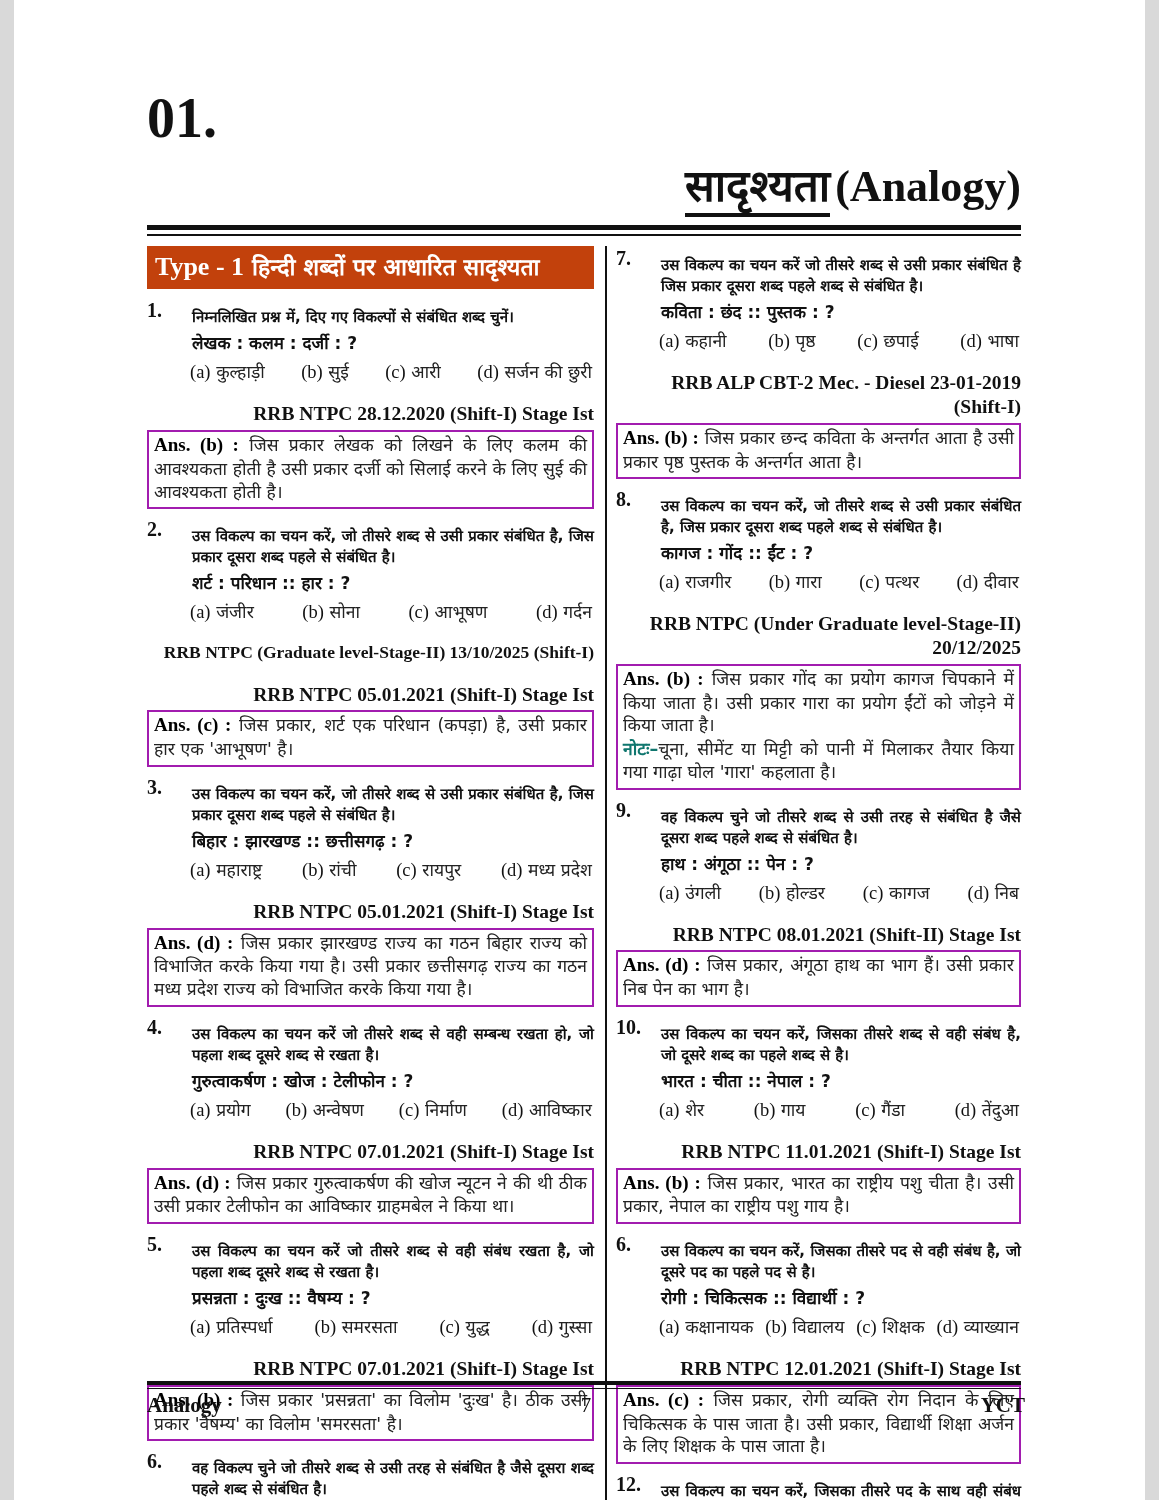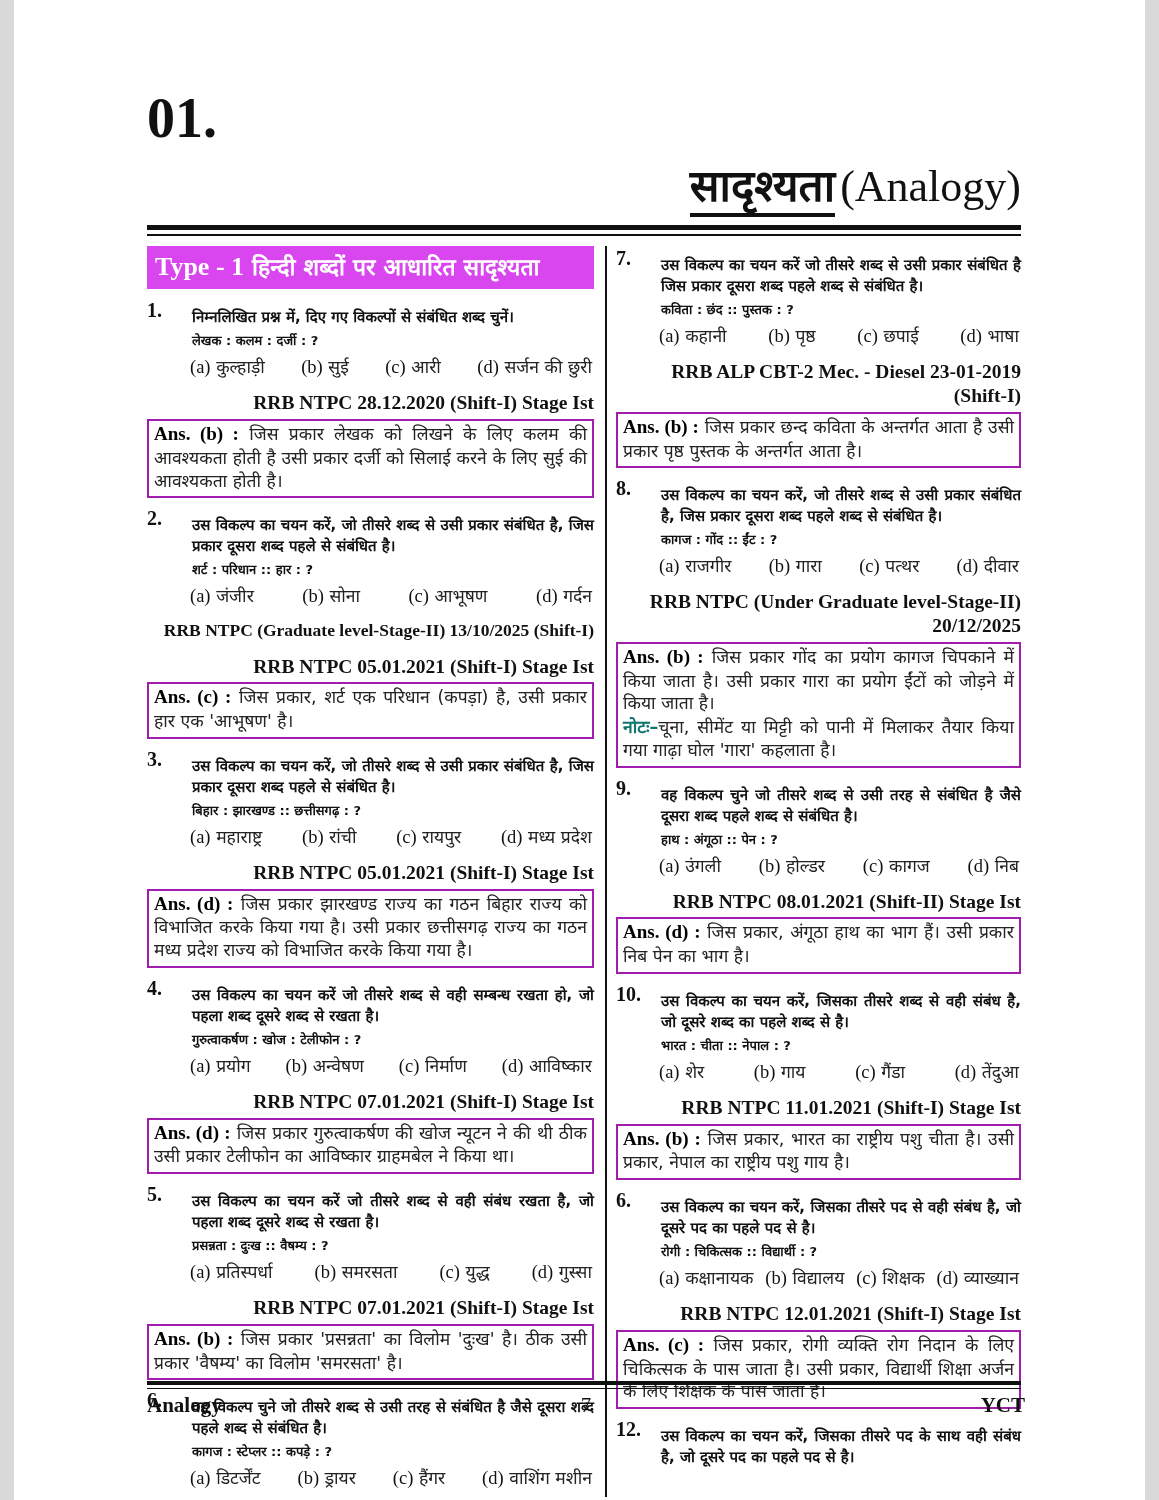--- a/index.html
+++ b/index.html
@@ -8,43 +8,43 @@
     background:#ffffff; color:#111; box-sizing:border-box;
     padding:0 124px 0 133px; overflow:hidden;
     font-family:"DejaVu Sans", sans-serif;
   }
   .chapter {
     font-family:"Liberation Serif", serif; font-weight:bold;
     font-size:56px; line-height:1; padding-top:90px;
   }
   .title-row { text-align:right; margin-top:16px; line-height:1.1; }
   .title-hi { font-size:44px; font-weight:bold; border-bottom:4px solid #111; padding-bottom:2px; }
-  .title-en { font-family:"Liberation Serif", serif; font-size:44px; font-weight:normal; }
+  .title-en { font-family:"Liberation Serif", serif; font-size:44px; font-weight:bold; }
   .rule-double { margin-top:14px; border-top:5px solid #111; border-bottom:2px solid #111; height:4px; }
 
   .cols { display:flex; margin-top:10px; align-items:stretch; }
   .col-left { width:447px; flex:none; }
   .vdivider { width:2px; background:#111; margin:0 9px 0 11px; flex:none; }
   .col-right { flex:1; min-width:0; }
 
   .type-banner {
-    background:#d946ef; color:#fff; font-weight:bold; font-size:23px;
+    background:#c2410c; color:#fff; font-weight:bold; font-size:23px;
     padding:4px 8px 7px; margin-bottom:9px; white-space:nowrap;
   }
   .type-banner .tlabel { font-family:"Liberation Serif", serif; font-size:26px; }
 
   .q { margin-bottom:8px; }
   .qhead { display:flex; }
   .qnum { flex:none; width:45px; font-family:"Liberation Serif", serif; font-weight:bold; font-size:20px; padding-top:1px; }
   .qtext { flex:1; font-weight:bold; font-size:15px; line-height:1.4; text-align:justify;margin-top:9px; }
-  .stem { margin-left:45px; font-weight:bold; font-size:13px; margin-top:3px; }
+  .stem { margin-left:45px; font-weight:bold; font-size:17px; margin-top:3px; }
   .opts { margin-left:43px; display:flex; justify-content:space-between; margin-top:5px; font-size:17.5px; color:#222; padding-right:2px;align-items:center; }
   .opt { white-space:nowrap; }
   .opt-lbl { font-family:"Liberation Serif", serif; font-size:18.5px; color:#111; }
-  .src { text-align:right; font-family:"Liberation Serif", serif; font-weight:bold; font-size:19.5px; margin-top:13px; line-height:1.22; }
+  .src { text-align:right; font-family:"Liberation Serif", serif; font-weight:bold; font-size:19.5px; margin-top:19px; line-height:1.22; }
   .ansbox { border:2px solid #a21caf; margin-top:4px; padding:1px 5px 4px; font-size:17.5px; line-height:1.3; text-align:justify; color:#222; }
   .ans-lbl { font-family:"Liberation Serif", serif; font-weight:bold; font-size:19px; color:#000; }
   .note { margin-top:1px; }
   .note-lbl { font-weight:bold; color:#0f766e; }
 
   .footer-rule { position:absolute; left:133px; right:124px; top:1381px; border-top:4px solid #111; border-bottom:1px solid #111; height:3px; }
   .footer { position:absolute; left:133px; right:120px; top:1393px; display:flex; font-family:"Liberation Serif", serif; font-weight:bold; font-size:21px; }
   .f-left { flex:1; text-align:left; }
   .f-center { flex:0 0 auto; font-weight:normal; }
   .f-right { flex:1; text-align:right; }

